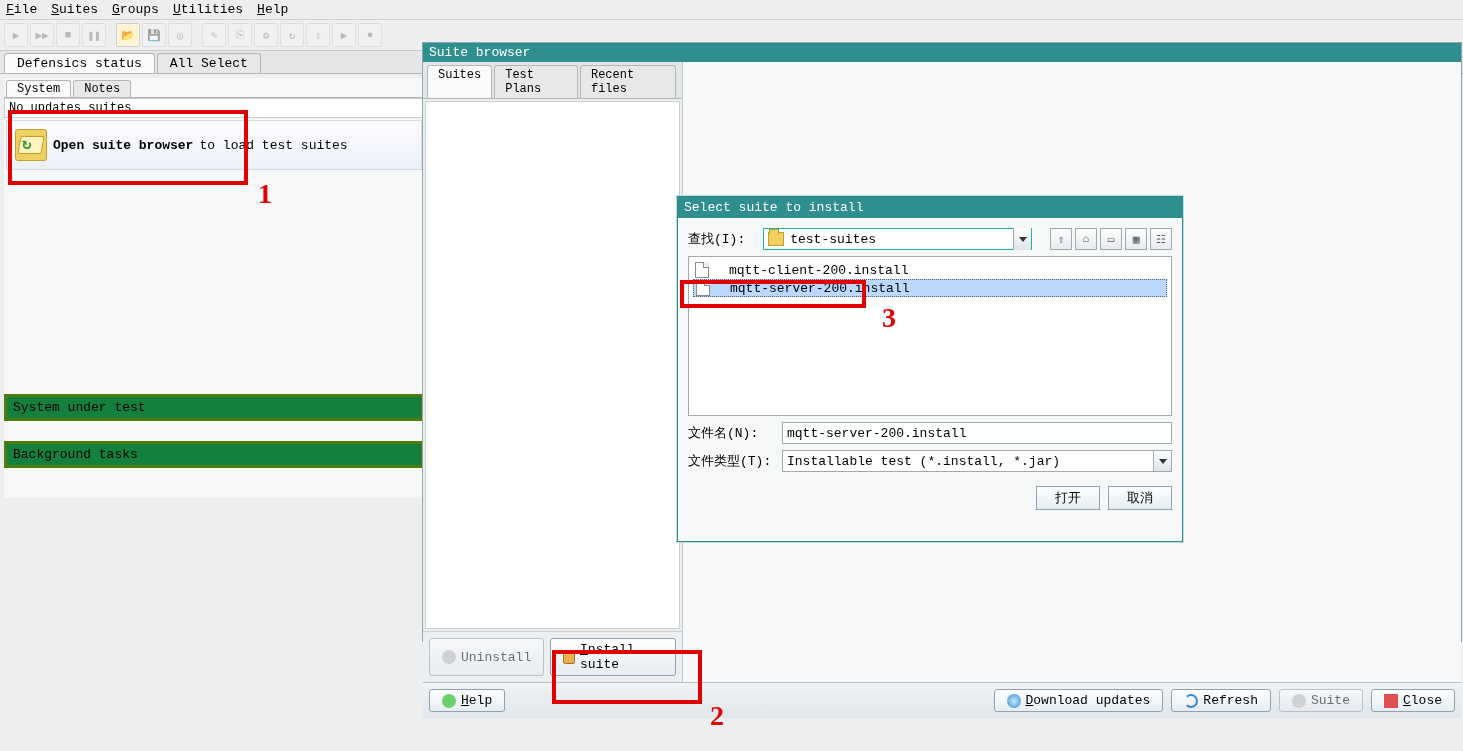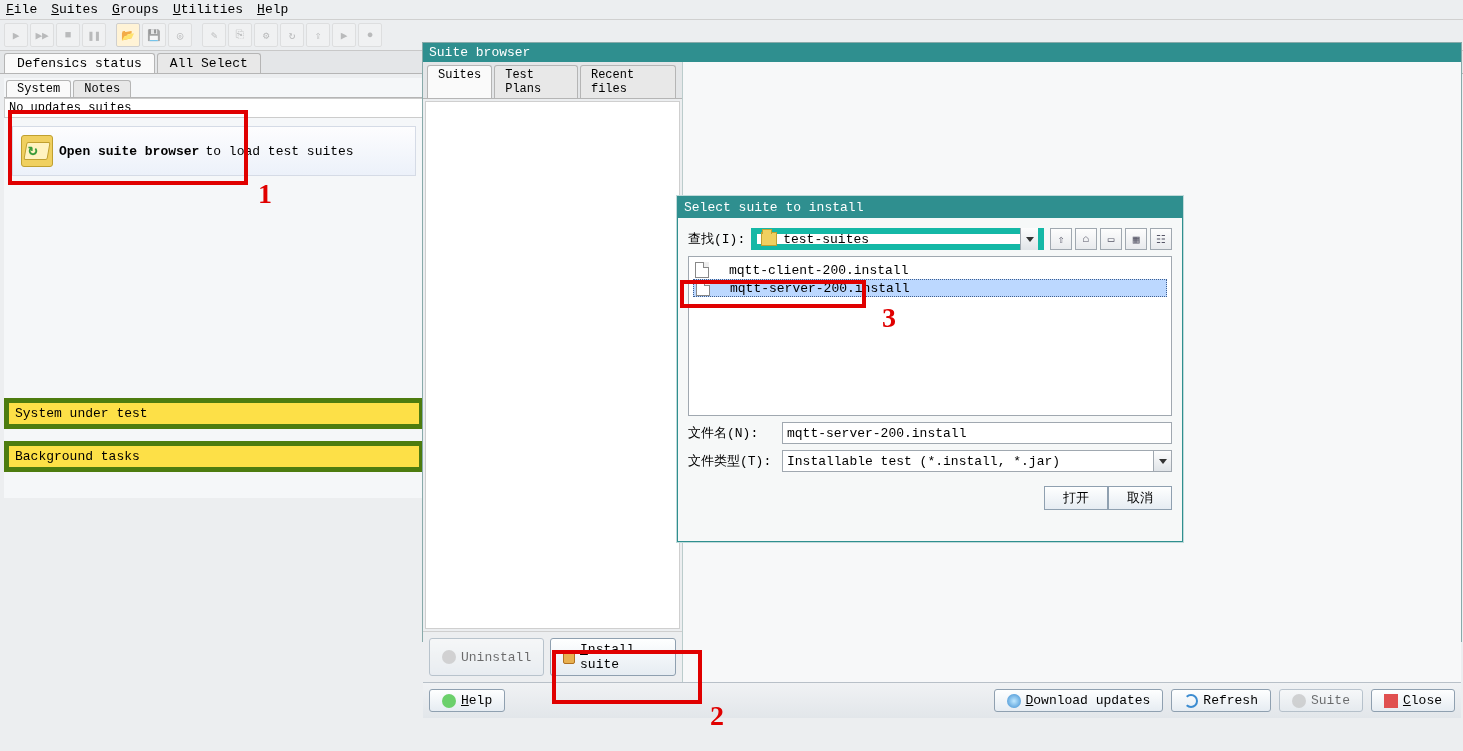--- a/index.html
+++ b/index.html
@@ -21,28 +21,28 @@
 .subtabs { display: flex; padding: 2px 4px 0 4px; border-bottom: 1px solid #b5b5b5; background:#e4e6e8;}
 .subtabs .tab { padding: 2px 12px; border: 1px solid #b5b5b5; border-bottom: none; background: #fafafa; margin-right: 2px; border-radius: 3px 3px 0 0; }
 .subtabs .tab.inactive { background: #e8e8e8; }
 
 
 .leftmain { position:absolute; left:4px; top:78px; width:420px; height:420px; background:#f5f7f9;}
 .leftmain .inner-tabs { display:flex; padding:2px 2px 0 2px; border-bottom:1px solid #b5b5b5; }
 .leftmain .inner-tabs .tab { padding:1px 10px; border:1px solid #b5b5b5; border-bottom:none; background:#fafafa; margin-right:2px; border-radius:3px 3px 0 0; font-size:12px;}
 .leftmain .inner-tabs .tab.inactive { background:#e8e8e8; }
 .no-loaded { border:1px solid #ccc; padding:2px 4px; font-size:12px; background:#fff;}
-.open-suite-row { display:flex; align-items:center; padding:8px; border:1px solid #d5dbe6; background:linear-gradient(#fdfdfe,#ecf1fa); margin:8px;}
+.open-suite-row { display:flex; align-items:center; padding:8px; border:1px solid #d5dbe6; background:linear-gradient(#fdfdfe,#ecf1fa); margin:2px;}
 .open-suite-btn { display:flex; align-items:center; gap:6px; font-weight:bold; }
 .open-suite-btn .ico { width:32px;height:32px; background:#f0d060; border:1px solid #c0a030; border-radius:3px; position:relative; }
 .open-suite-btn .ico:before { content:""; position:absolute; left:3px; top:6px; width:22px;height:16px; background:#fff3c0; border:1px solid #c0a030; border-radius:2px; transform:skewX(-10deg);}
 .open-suite-btn .ico:after { content:"↻"; position:absolute; left:6px; top:4px; color:#3a9b3a; font-weight:bold; font-size:16px;}
 .open-suite-rest { margin-left:6px; }
 
-.section-bar { border:5px solid #4d7c0f; background:#fde047; padding:3px 6px; margin-top:4px;}
+.section-bar { border:3px solid #4d7c0f; background:#15803d; padding:3px 6px; margin-top:12px;}
 
 
 .redbox { position:absolute; border:4px solid #e00000; pointer-events:none; }
 .rednum { position:absolute; color:#e00000; font-size:28px; font-family: "SimSun","Times New Roman",serif; font-weight:bold; pointer-events:none;}
 
 
 .suitewin { position:absolute; left:422px; top:42px; width:1040px; height:600px; background:#eceef0; border:1px solid #8aa;}
 .suitewin .titlebar { background:#2f8f8f; color:#fff; padding:2px 6px; }
 .suitewin .body { display:flex; height:620px; }
 .suitewin .leftpane { width:260px; border-right:1px solid #bcc; display:flex; flex-direction:column;}
@@ -65,38 +65,38 @@
 .ic-globe{ background:radial-gradient(#bfe8ff,#3a8bd0); border-radius:50%; }
 .ic-refresh{ border:2px solid #3a8bd0; border-left-color:transparent; border-radius:50%; }
 .ic-load{ background:#bbb; border-radius:50%; }
 .ic-close{ background:#e05050; }
 .ic-box{ background:#e8b050; border:1px solid #b07020; border-radius:2px;}
 .ic-un{ background:#bbb; border-radius:50%; }
 
 
 .filedlg { position:absolute; left:677px; top:196px; width:506px; height:346px; background:#f6f8f8; border:1px solid #2f8f8f; box-shadow:0 0 0 1px #c0dada;}
 .filedlg .titlebar { background:#2f8f8f; color:#fff; padding:3px 6px; }
-.filedlg .row1 { display:flex; align-items:center; gap:6px; padding:10px 10px 6px 10px;}
+.filedlg .row1 { display:flex; align-items:center; gap:18px; padding:10px 10px 6px 10px;}
 .filedlg .label { white-space:nowrap; }
-.filedlg .combo { flex:1; display:flex; align-items:center; border:6px solid #14b8a6; background:#fff; height:22px; padding:0 4px;}
+.filedlg .combo { flex:1; display:flex; align-items:center; border:1px solid #14b8a6; background:#fff; height:22px; padding:0 4px;}
 .filedlg .combo .foldico { width:16px;height:14px;background:#f0d060;border:1px solid #c0a030; margin-right:6px; position:relative;}
 .filedlg .combo .foldico:before{content:"";position:absolute;left:0;top:-4px;width:8px;height:4px;background:#f0d060;border:1px solid #c0a030;border-bottom:none;}
 .filedlg .combo .dd { width:18px;height:22px;border-left:1px solid #a0a8b0;background:linear-gradient(#fdfdfd,#e0e4e8);display:flex;align-items:center;justify-content:center;margin-left:auto; margin-right:-4px;}
 .filedlg .iconbtns { display:flex; gap:3px; }
 .filedlg .iconbtns .ib { width:22px;height:22px;border:1px solid #a0a8b0;background:linear-gradient(#fdfdfd,#e8eaed);display:flex;align-items:center;justify-content:center;font-size:11px;color:#556;}
 .filedlg .filelist { margin:0 10px; height:160px; border:1px solid #a0a8b0; background:#fff; padding:4px;}
 .filedlg .fileitem { display:flex; align-items:center; gap:20px; height:18px; padding:0 2px;}
 .filedlg .fileitem .fic { width:14px;height:16px;border:1px solid #888;background:#fff;position:relative;}
 .filedlg .fileitem .fic:before{content:"";position:absolute;right:-1px;top:-1px;width:5px;height:5px;background:#eee;border-left:1px solid #888;border-bottom:1px solid #888;}
 .filedlg .fileitem.selected { background:#bcd8ff; border:1px dotted #406090; }
 .filedlg .formrow { display:flex; align-items:center; gap:8px; padding:6px 10px 0 10px;}
 .filedlg .formrow input, .filedlg .formrow .sel { flex:1; height:22px; border:1px solid #a0a8b0; background:#fff; padding:0 4px; font-family:inherit; font-size:13px;}
 .filedlg .formrow .sel{ display:flex; align-items:center; position:relative;}
 .filedlg .formrow .sel .dd{ position:absolute; right:0; top:0; width:18px;height:20px;border-left:1px solid #a0a8b0;background:linear-gradient(#fdfdfd,#e0e4e8);display:flex;align-items:center;justify-content:center;}
-.filedlg .btnrow { display:flex; justify-content:flex-end; padding:14px 10px;}
+.filedlg .btnrow { display:flex; justify-content:flex-end; gap:8px; padding:14px 10px;}
 .filedlg .btnrow .b { padding:2px 18px; border:1px solid #8fa0b0; background:linear-gradient(#feffff,#e6ecf2);}
 
 .tri-down{width:0;height:0;border-left:4px solid transparent;border-right:4px solid transparent;border-top:5px solid #333;}
 </style>
 </head>
 <body>
 
 <div class="menubar">
   <span><u>F</u><span></span>ile</span>
   <span><u>S</u>uites</span>

